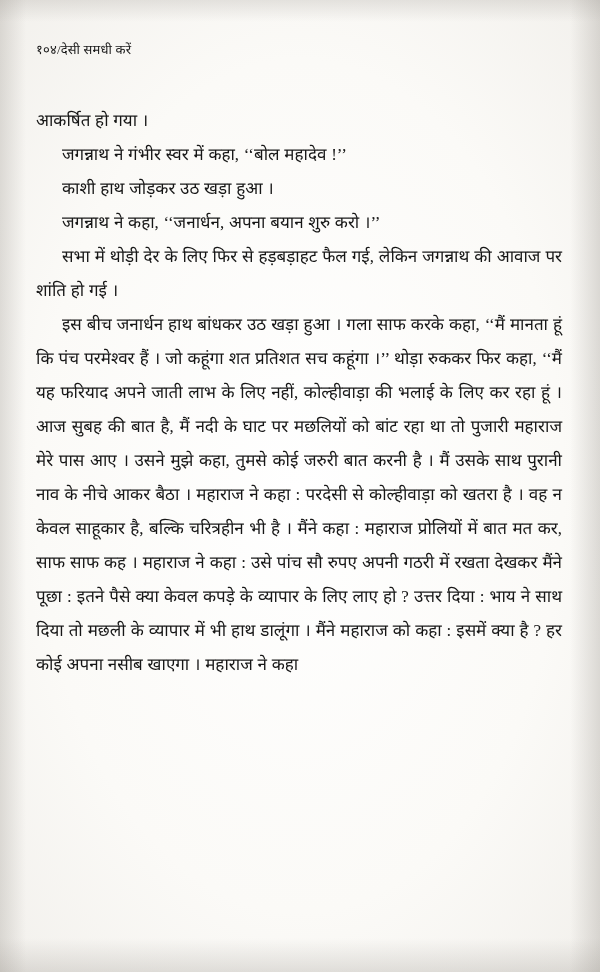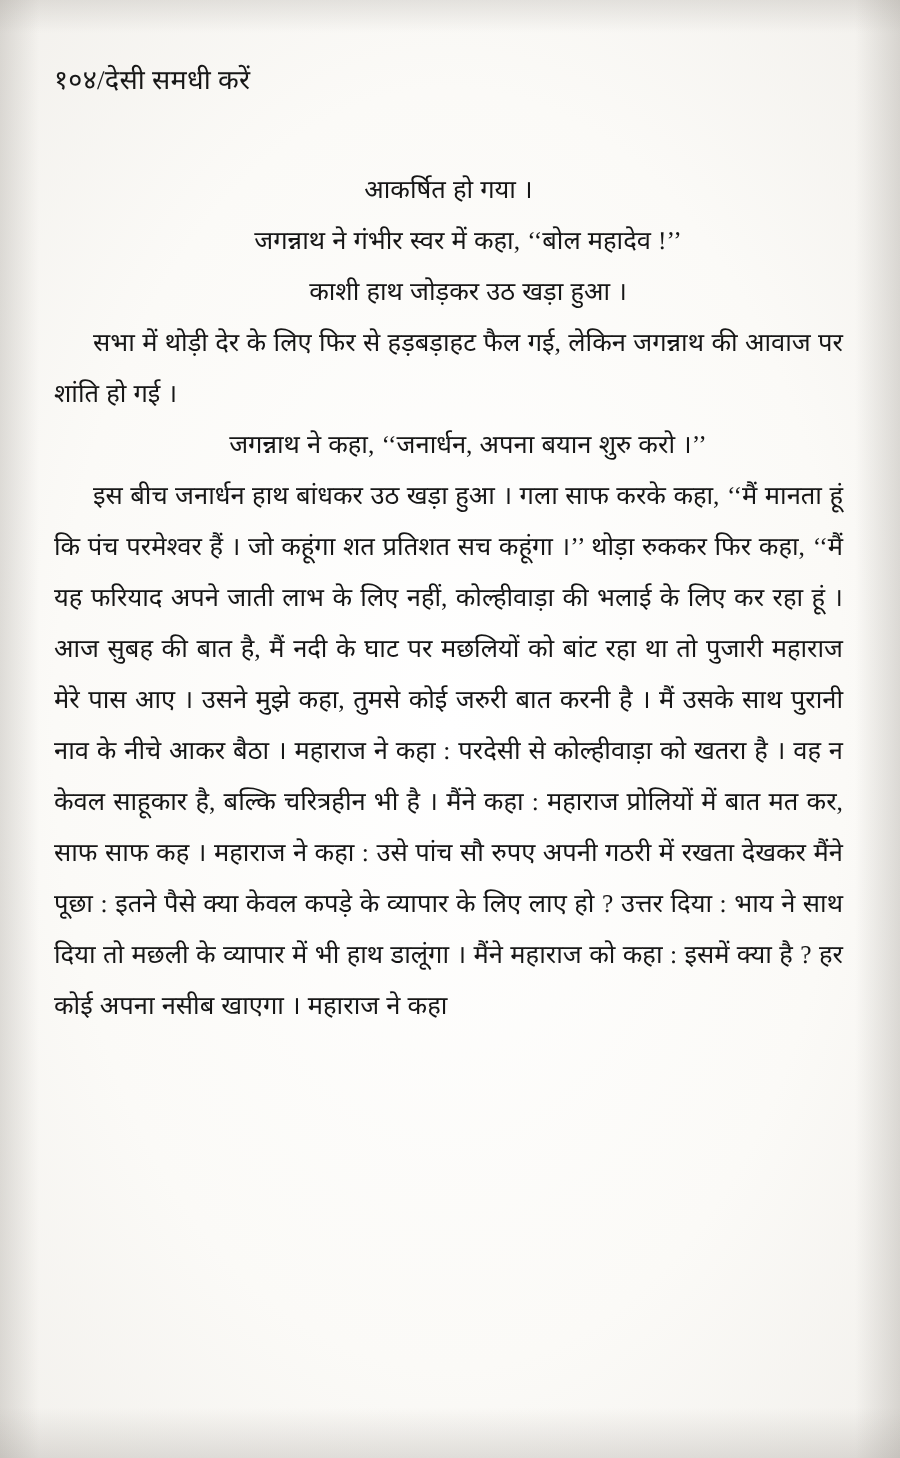--- a/index.html
+++ b/index.html
@@ -47,21 +47,21 @@
     background: linear-gradient(to top, rgba(150,145,138,0.26), rgba(255,255,255,0));
     pointer-events: none;
   }
   .content {
     position: absolute;
     left: 36px;
     right: 38px;
     top: 40px;
   }
   .running-head {
-    font-size: 18px;
+    font-size: 13px;
     letter-spacing: 0.2px;
     margin: 0 0 46px 0;
     color: #171717;
     white-space: nowrap;
   }
   .body-text p {
     margin: 0 0 0 0;
     font-size: 17px;
     line-height: 34px;
     color: #161616;
@@ -69,37 +69,37 @@
     text-justify: inter-word;
     word-spacing: 0.5px;
   }
   .body-text p.indent {
     text-indent: 26px;
   }
   .body-text p.noindent {
     text-indent: 0;
   }
   .body-text p.short {
-    text-align: center;
+    text-align: left;
   }
 </style>
 </head>
 <body>
 
 <div class="page">
   <div class="edge-shade-top"></div>
   <div class="edge-shade-left"></div>
   <div class="edge-shade-right"></div>
   <div class="edge-shade-bottom"></div>
 
   <div class="content">
     <div class="running-head">१०४/देसी समधी करें</div>
 
     <div class="body-text">
       <p class="noindent short">आकर्षित हो गया ।</p>
       <p class="indent short">जगन्नाथ ने गंभीर स्वर में कहा, ‘‘बोल महादेव !’’</p>
       <p class="indent short">काशी हाथ जोड़कर उठ खड़ा हुआ ।</p>
+      <p class="indent short">जगन्नाथ ने कहा, ‘‘जनार्धन, अपना बयान शुरु करो ।’’</p>
       <p class="indent">सभा में थोड़ी देर के लिए फिर से हड़बड़ाहट फैल गई, लेकिन जगन्नाथ की आवाज पर शांति हो गई ।</p>
-      <p class="indent short">जगन्नाथ ने कहा, ‘‘जनार्धन, अपना बयान शुरु करो ।’’</p>
       <p class="indent">इस बीच जनार्धन हाथ बांधकर उठ खड़ा हुआ । गला साफ करके कहा, ‘‘मैं मानता हूं कि पंच परमेश्वर हैं । जो कहूंगा शत प्रतिशत सच कहूंगा ।’’ थोड़ा रुककर फिर कहा, ‘‘मैं यह फरियाद अपने जाती लाभ के लिए नहीं, कोल्हीवाड़ा की भलाई के लिए कर रहा हूं । आज सुबह की बात है, मैं नदी के घाट पर मछलियों को बांट रहा था तो पुजारी महाराज मेरे पास आए । उसने मुझे कहा, तुमसे कोई जरुरी बात करनी है । मैं उसके साथ पुरानी नाव के नीचे आकर बैठा । महाराज ने कहा : परदेसी से कोल्हीवाड़ा को खतरा है । वह न केवल साहूकार है, बल्कि चरित्रहीन भी है । मैंने कहा : महाराज प्रोलियों में बात मत कर, साफ साफ कह । महाराज ने कहा : उसे पांच सौ रुपए अपनी गठरी में रखता देखकर मैंने पूछा : इतने पैसे क्या केवल कपड़े के व्यापार के लिए लाए हो ? उत्तर दिया : भाय ने साथ दिया तो मछली के व्यापार में भी हाथ डालूंगा । मैंने महाराज को कहा : इसमें क्या है ? हर कोई अपना नसीब खाएगा । महाराज ने कहा</p>
     </div>
   </div>
 </div>
 
 </body></html>

